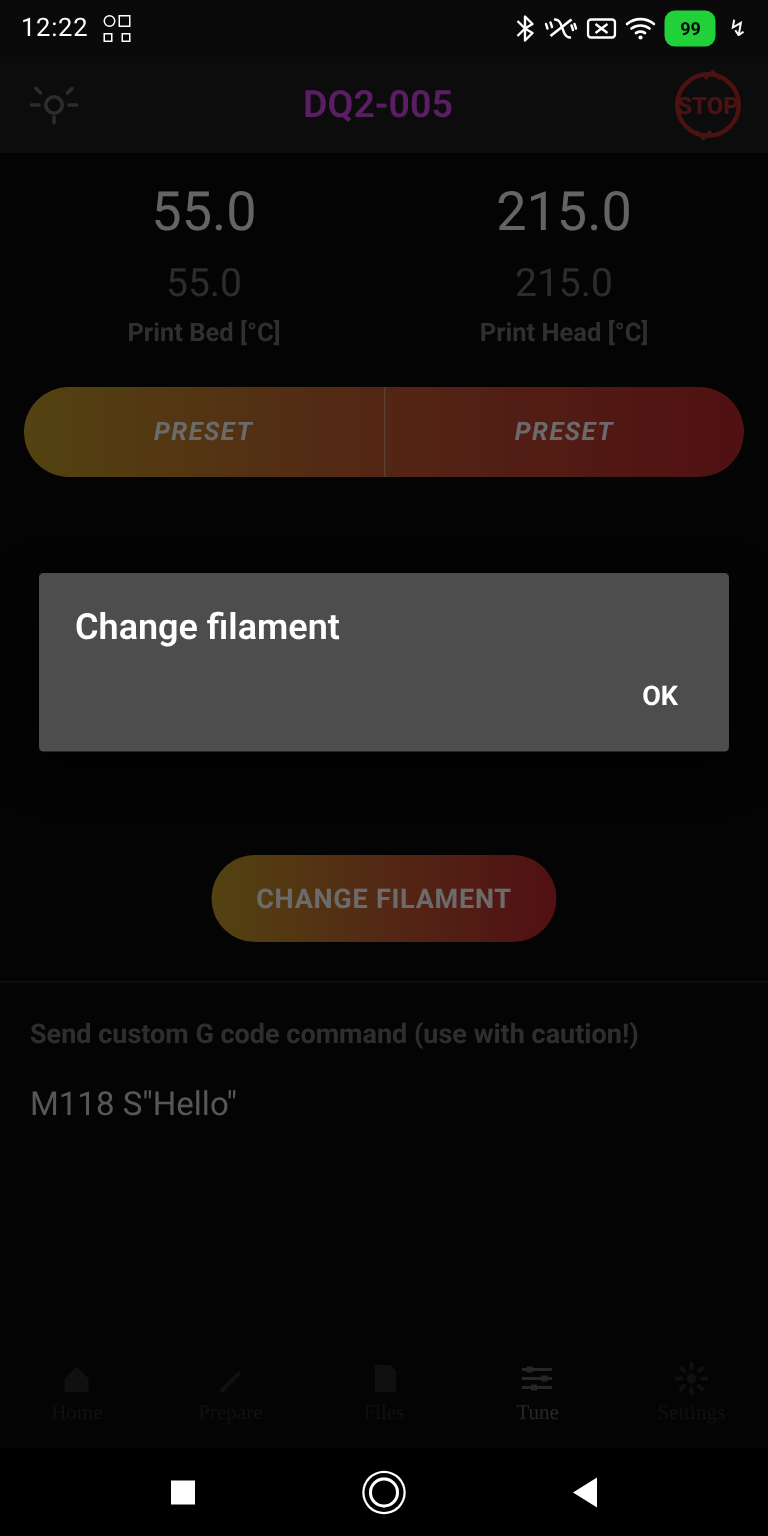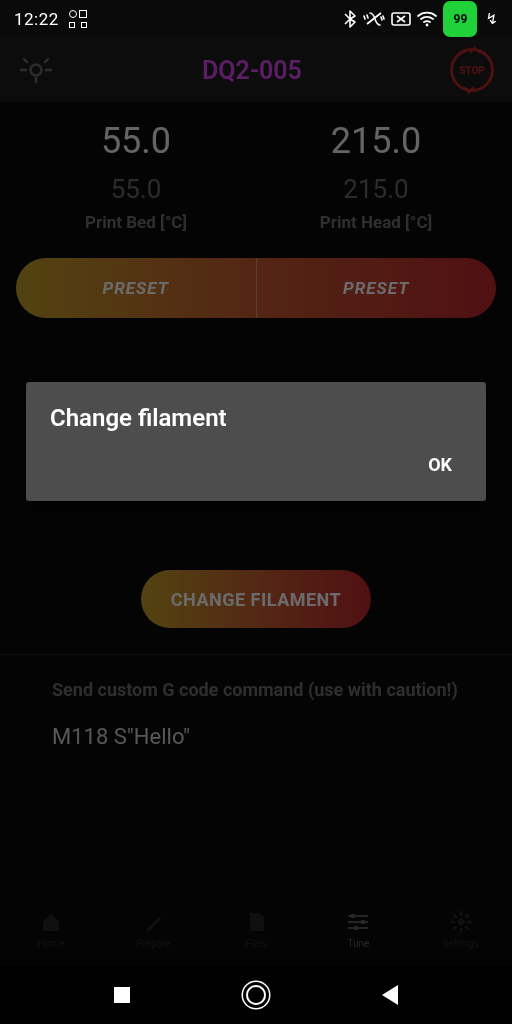--- a/index.html
+++ b/index.html
@@ -40,21 +40,21 @@
     width: 6px; height: 6px; right: 0; top: 0;
   }
   .grid-icon .sq1, .grid-icon .sq2 {
     position: absolute; width: 6px; height: 6px; border: 1.8px solid #fff;
   }
   .grid-icon .sq1 { left: 0; bottom: 0; }
   .grid-icon .sq2 { right: 0; bottom: 0; }
 
   .ico { display: inline-flex; align-items: center; justify-content: center; }
   .battery {
-    width: 34px; height: 36px; border-radius: 7px; background: #20d13a;
+    width: 34px; height: 24px; border-radius: 7px; background: #20d13a;
     display: flex; align-items: center; justify-content: center;
     font-size: 12px; font-weight: 700; color: #0a0a0a; position: relative;
   }
   .bolt { font-size: 15px; color:#fff; margin-left:2px;}
 
   
   .app { position: absolute; inset: 0; top: 38px; bottom: 59px; overflow: hidden; }
   .dim-overlay {
     position: absolute; inset: 38px 0 59px 0; background: rgba(0,0,0,0.58);
     z-index: 10; pointer-events: none;
@@ -65,21 +65,21 @@
     height: 64px; display: flex; align-items: center; padding: 0 18px;
     background: #1e1e1e;
   }
   .hdr-title { flex: 1; text-align: center; font-size: 25px; font-weight: 600; color: #d946ef; }
   .bulb {
     width: 36px; height: 36px; display: flex; align-items: center; justify-content: center;
   }
   .stop-btn {
     width: 44px; height: 44px; border-radius: 50%; border: 3px solid #b52a2a;
     display: flex; align-items: center; justify-content: center;
-    font-size: 10px; font-weight: 800; color: #b52a2a;
+    font-size: 16px; font-weight: 800; color: #b52a2a;
     position: relative;
   }
   .stop-btn::before, .stop-btn::after {
     content:""; position:absolute; width:6px; height:6px;
     border-top: 2.5px solid #b52a2a; border-right: 2.5px solid #b52a2a;
   }
   .stop-btn::before { top:-3px; left: 18px; transform: rotate(-45deg);}
   .stop-btn::after  { bottom:-3px; right: 18px; transform: rotate(135deg);}
 
   
@@ -119,33 +119,33 @@
   .cf-wrap { text-align: center; margin-top: 252px; padding-bottom: 26px;}
   .cf-pill {
     display: inline-flex; align-items: center; justify-content: center;
     height: 58px; padding: 0 30px; border-radius: 30px;
     background: linear-gradient(90deg, #c7a029 0%, #c65a32 55%, #c0272d 100%);
     color: #fff; font-size: 18px; font-weight: 700; letter-spacing: .5px;
   }
 
   .divider { height: 1px; background: #2a2a2a; margin: 0; }
 
-  .gcode-section { padding: 24px 20px 0; margin-left: 32px; }
+  .gcode-section { padding: 24px 20px 0; }
   .gcode-label { font-size: 18px; font-weight: 700; color: #6e6e6e; }
   .gcode-value { font-size: 22px; color: #cfcfcf; margin-top: 24px; }
 
   
   .nav {
     position: absolute; left:0; right:0; bottom: 59px; height: 72px;
     display: flex; background: #1b1b1b;
     z-index: 5;
   }
   .nav-item {
     flex:1; display:flex; flex-direction:column; align-items:center; justify-content:center;
-    gap: 4px; color:#5c5c5c; font-size: 10px;
+    gap: 4px; color:#5c5c5c; font-size: 14px; font-family: Liberation Serif, serif;
   }
   .nav-item.active { color: #d9d9d9; }
   .nav-ico { height: 24px; width: 24px; display:flex; align-items:center; justify-content:center;}
   .dim-overlay2 {
     position: absolute; left:0; right:0; bottom:59px; height:72px;
     background: rgba(0,0,0,0.58); z-index: 10; pointer-events:none;
   }
 
   
   .softkeys {

